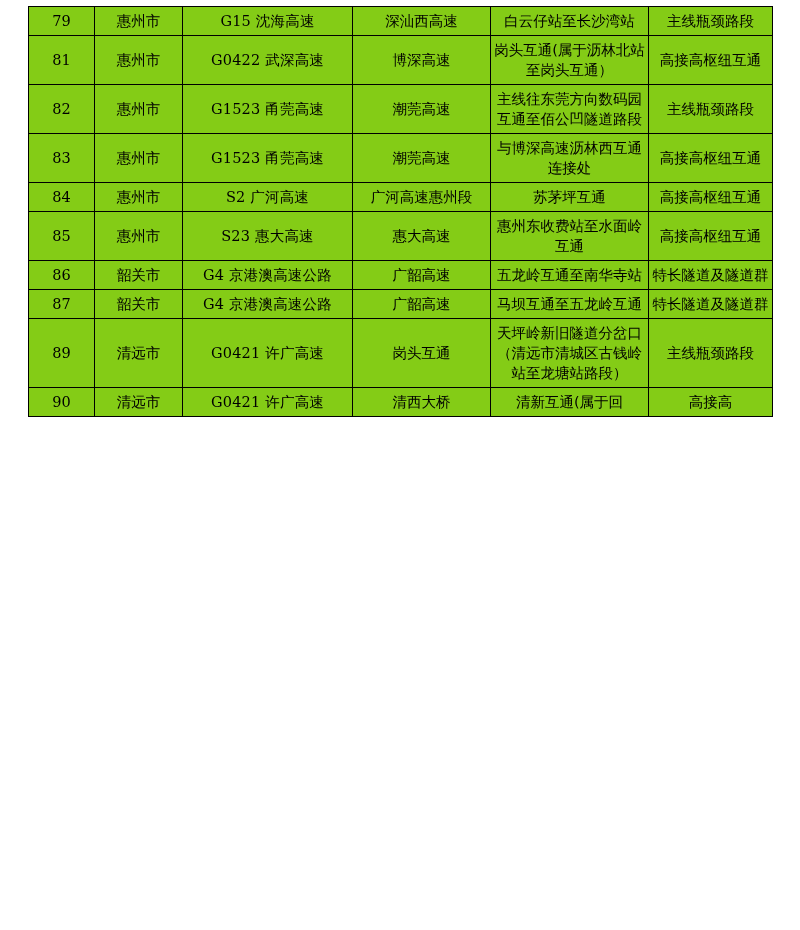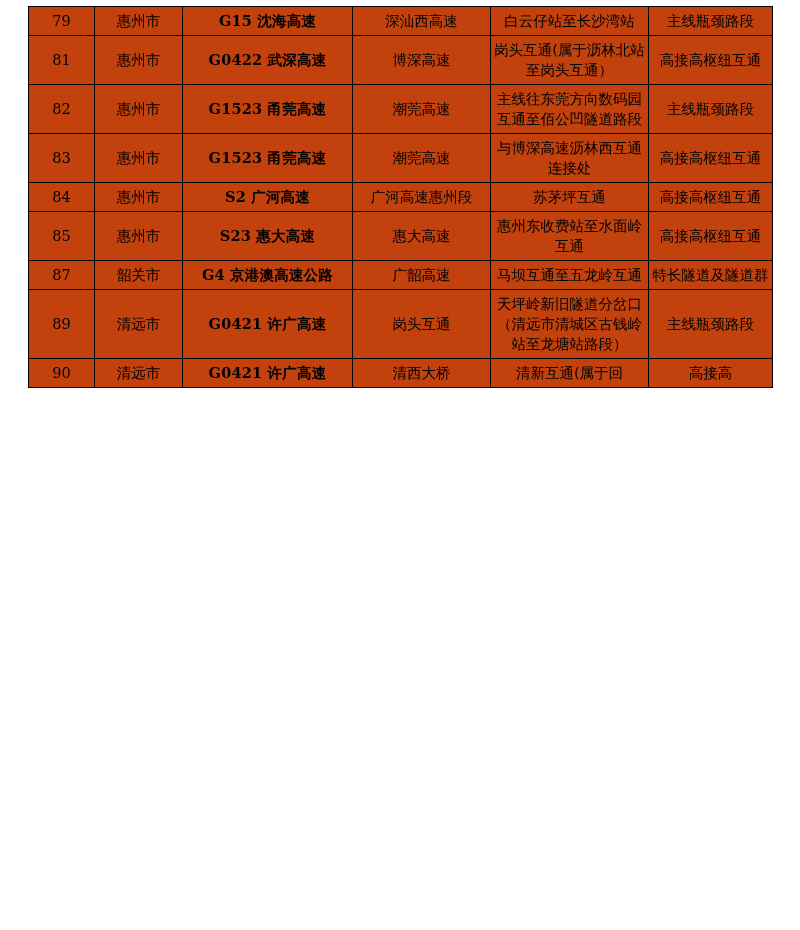--- a/index.html
+++ b/index.html
@@ -18,21 +18,21 @@
     width: 800px;
     height: 930px;
     position: relative;
     background: #ffffff;
   }
   table.road-table {
     border-collapse: collapse;
     table-layout: fixed;
     width: 744px;
     margin: 6px 16px 0 28px;
-    background: #c2410c;
+    background: #84cc16;
   }
   table.road-table td {
     border: 1px solid #000000;
     text-align: center;
     vertical-align: middle;
     padding: 4px 3px;
     line-height: 1.38;
     font-size: 14.5px;
     word-break: break-all;
   }
@@ -44,21 +44,20 @@
   col.c-type  { width: 124px; }
 
   td.no {
     font-family: "DejaVu Serif", "Liberation Serif", serif;
     font-size: 15px;
   }
   td.road {
     font-family: "DejaVu Serif", "Liberation Serif", serif;
     font-size: 14.5px;
     letter-spacing: 0.2px;
-    font-weight: bold;
   }
   td.city, td.alias, td.sec, td.type {
     font-family: "DejaVu Sans", "Liberation Sans", sans-serif;
   }
   td.sec { text-align: center; }
 </style>
 </head>
 <body>
 
 <div class="sheet">
@@ -114,20 +113,28 @@
       </tr>
       <tr>
         <td class="no">85</td>
         <td class="city">惠州市</td>
         <td class="road">S23 惠大高速</td>
         <td class="alias">惠大高速</td>
         <td class="sec">惠州东收费站至水面岭互通</td>
         <td class="type">高接高枢纽互通</td>
       </tr>
       <tr>
+        <td class="no">86</td>
+        <td class="city">韶关市</td>
+        <td class="road">G4 京港澳高速公路</td>
+        <td class="alias">广韶高速</td>
+        <td class="sec">五龙岭互通至南华寺站</td>
+        <td class="type">特长隧道及隧道群</td>
+      </tr>
+      <tr>
         <td class="no">87</td>
         <td class="city">韶关市</td>
         <td class="road">G4 京港澳高速公路</td>
         <td class="alias">广韶高速</td>
         <td class="sec">马坝互通至五龙岭互通</td>
         <td class="type">特长隧道及隧道群</td>
       </tr>
       <tr>
         <td class="no">89</td>
         <td class="city">清远市</td>

